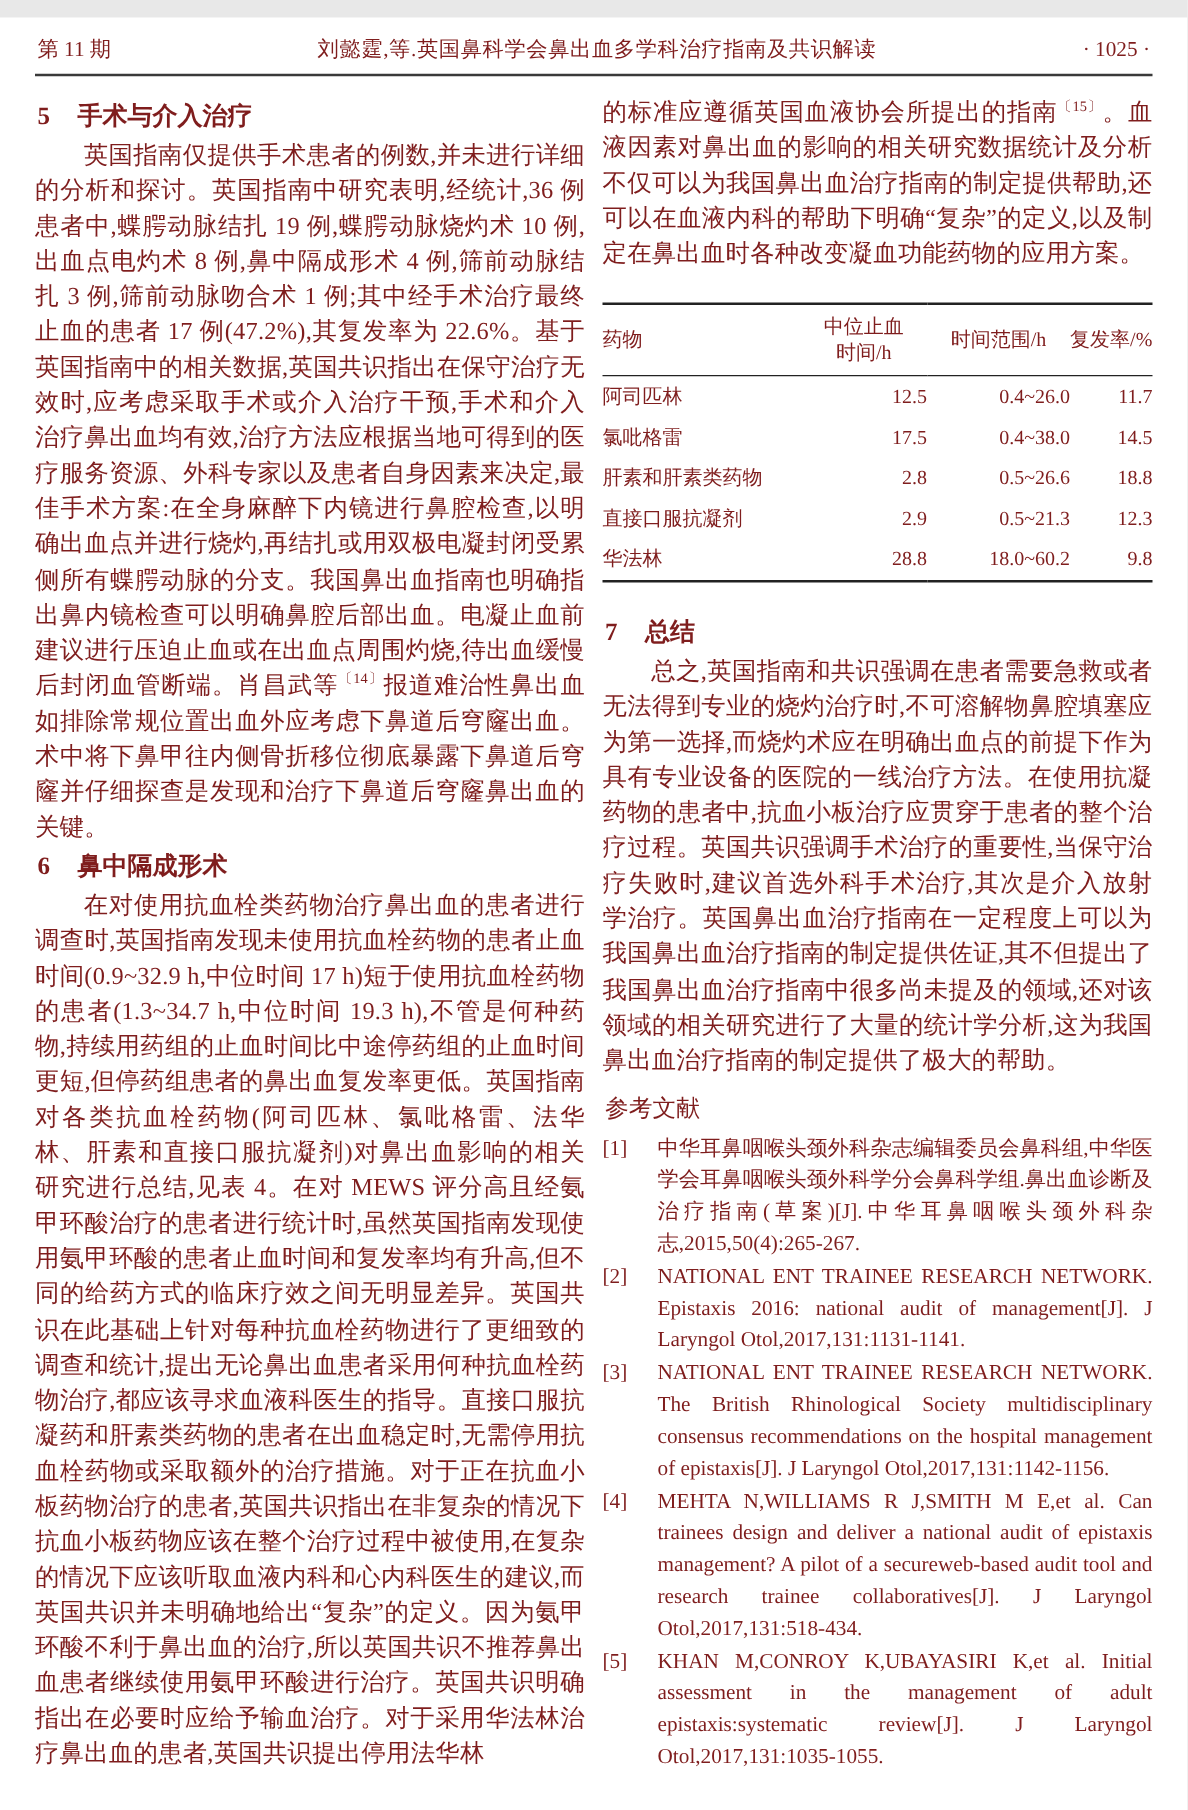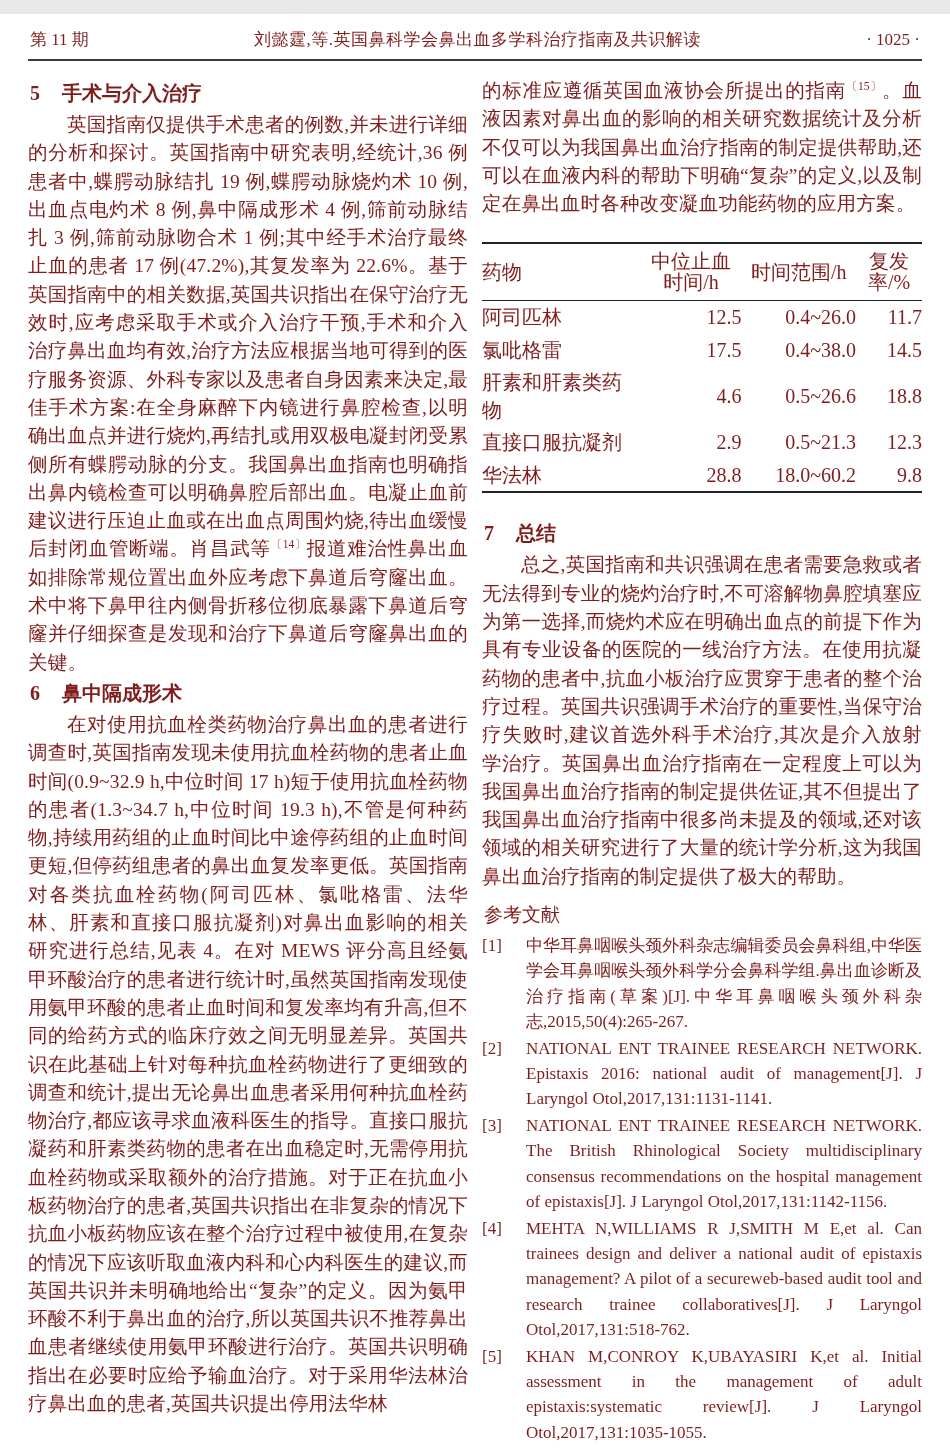--- a/index.html
+++ b/index.html
@@ -62,21 +62,21 @@
     text-align: center;
     font-weight: bold;
     font-family: "Liberation Sans", "DejaVu Sans", sans-serif;
     font-size: 16.5px;
     margin-bottom: 10px;
     letter-spacing: 1px;
   }
   table.t4 {
     width: 100%;
     border-collapse: collapse;
-    font-size: 20px;
+    font-size: 16px;
     border-top: 2.5px solid #222;
     border-bottom: 2.5px solid #222;
     font-family: Liberation Serif, serif;
   }
   table.t4 thead tr { border-bottom: 1.5px solid #222; }
   table.t4 th {
     font-weight: normal;
     padding: 7px 0;
     line-height: 21px;
     vertical-align: middle;
@@ -160,21 +160,21 @@
               <td class="c4">11.7</td>
             </tr>
             <tr>
               <td class="c1">氯吡格雷</td>
               <td class="c2">17.5</td>
               <td class="c3">0.4~38.0</td>
               <td class="c4">14.5</td>
             </tr>
             <tr>
               <td class="c1">肝素和肝素类药物</td>
-              <td class="c2">4.6</td>
+              <td class="c2">2.8</td>
               <td class="c3">0.5~26.6</td>
               <td class="c4">18.8</td>
             </tr>
             <tr>
               <td class="c1">直接口服抗凝剂</td>
               <td class="c2">2.9</td>
               <td class="c3">0.5~21.3</td>
               <td class="c4">12.3</td>
             </tr>
             <tr>
@@ -202,21 +202,21 @@
         <div class="ref-item">
           <span class="ref-label">[2]</span>
           <span class="ref-text">NATIONAL ENT TRAINEE RESEARCH NETWORK. Epistaxis 2016: national audit of management[J]. J Laryngol Otol,2017,131:1131-1141.</span>
         </div>
         <div class="ref-item">
           <span class="ref-label">[3]</span>
           <span class="ref-text">NATIONAL ENT TRAINEE RESEARCH NETWORK. The British Rhinological Society multidisciplinary consensus recommendations on the hospital management of epistaxis[J]. J Laryngol Otol,2017,131:1142-1156.</span>
         </div>
         <div class="ref-item">
           <span class="ref-label">[4]</span>
-          <span class="ref-text">MEHTA N,WILLIAMS R J,SMITH M E,et al. Can trainees design and deliver a national audit of epistaxis management? A pilot of a secureweb-based audit tool and research trainee collaboratives[J]. J Laryngol Otol,2017,131:518-762.</span>
+          <span class="ref-text">MEHTA N,WILLIAMS R J,SMITH M E,et al. Can trainees design and deliver a national audit of epistaxis management? A pilot of a secureweb-based audit tool and research trainee collaboratives[J]. J Laryngol Otol,2017,131:518-434.</span>
         </div>
         <div class="ref-item">
           <span class="ref-label">[5]</span>
           <span class="ref-text">KHAN M,CONROY K,UBAYASIRI K,et al. Initial assessment in the management of adult epistaxis:systematic review[J]. J Laryngol Otol,2017,131:1035-1055.</span>
         </div>
       </div>
     </div>
 
   </div>
 </div>

